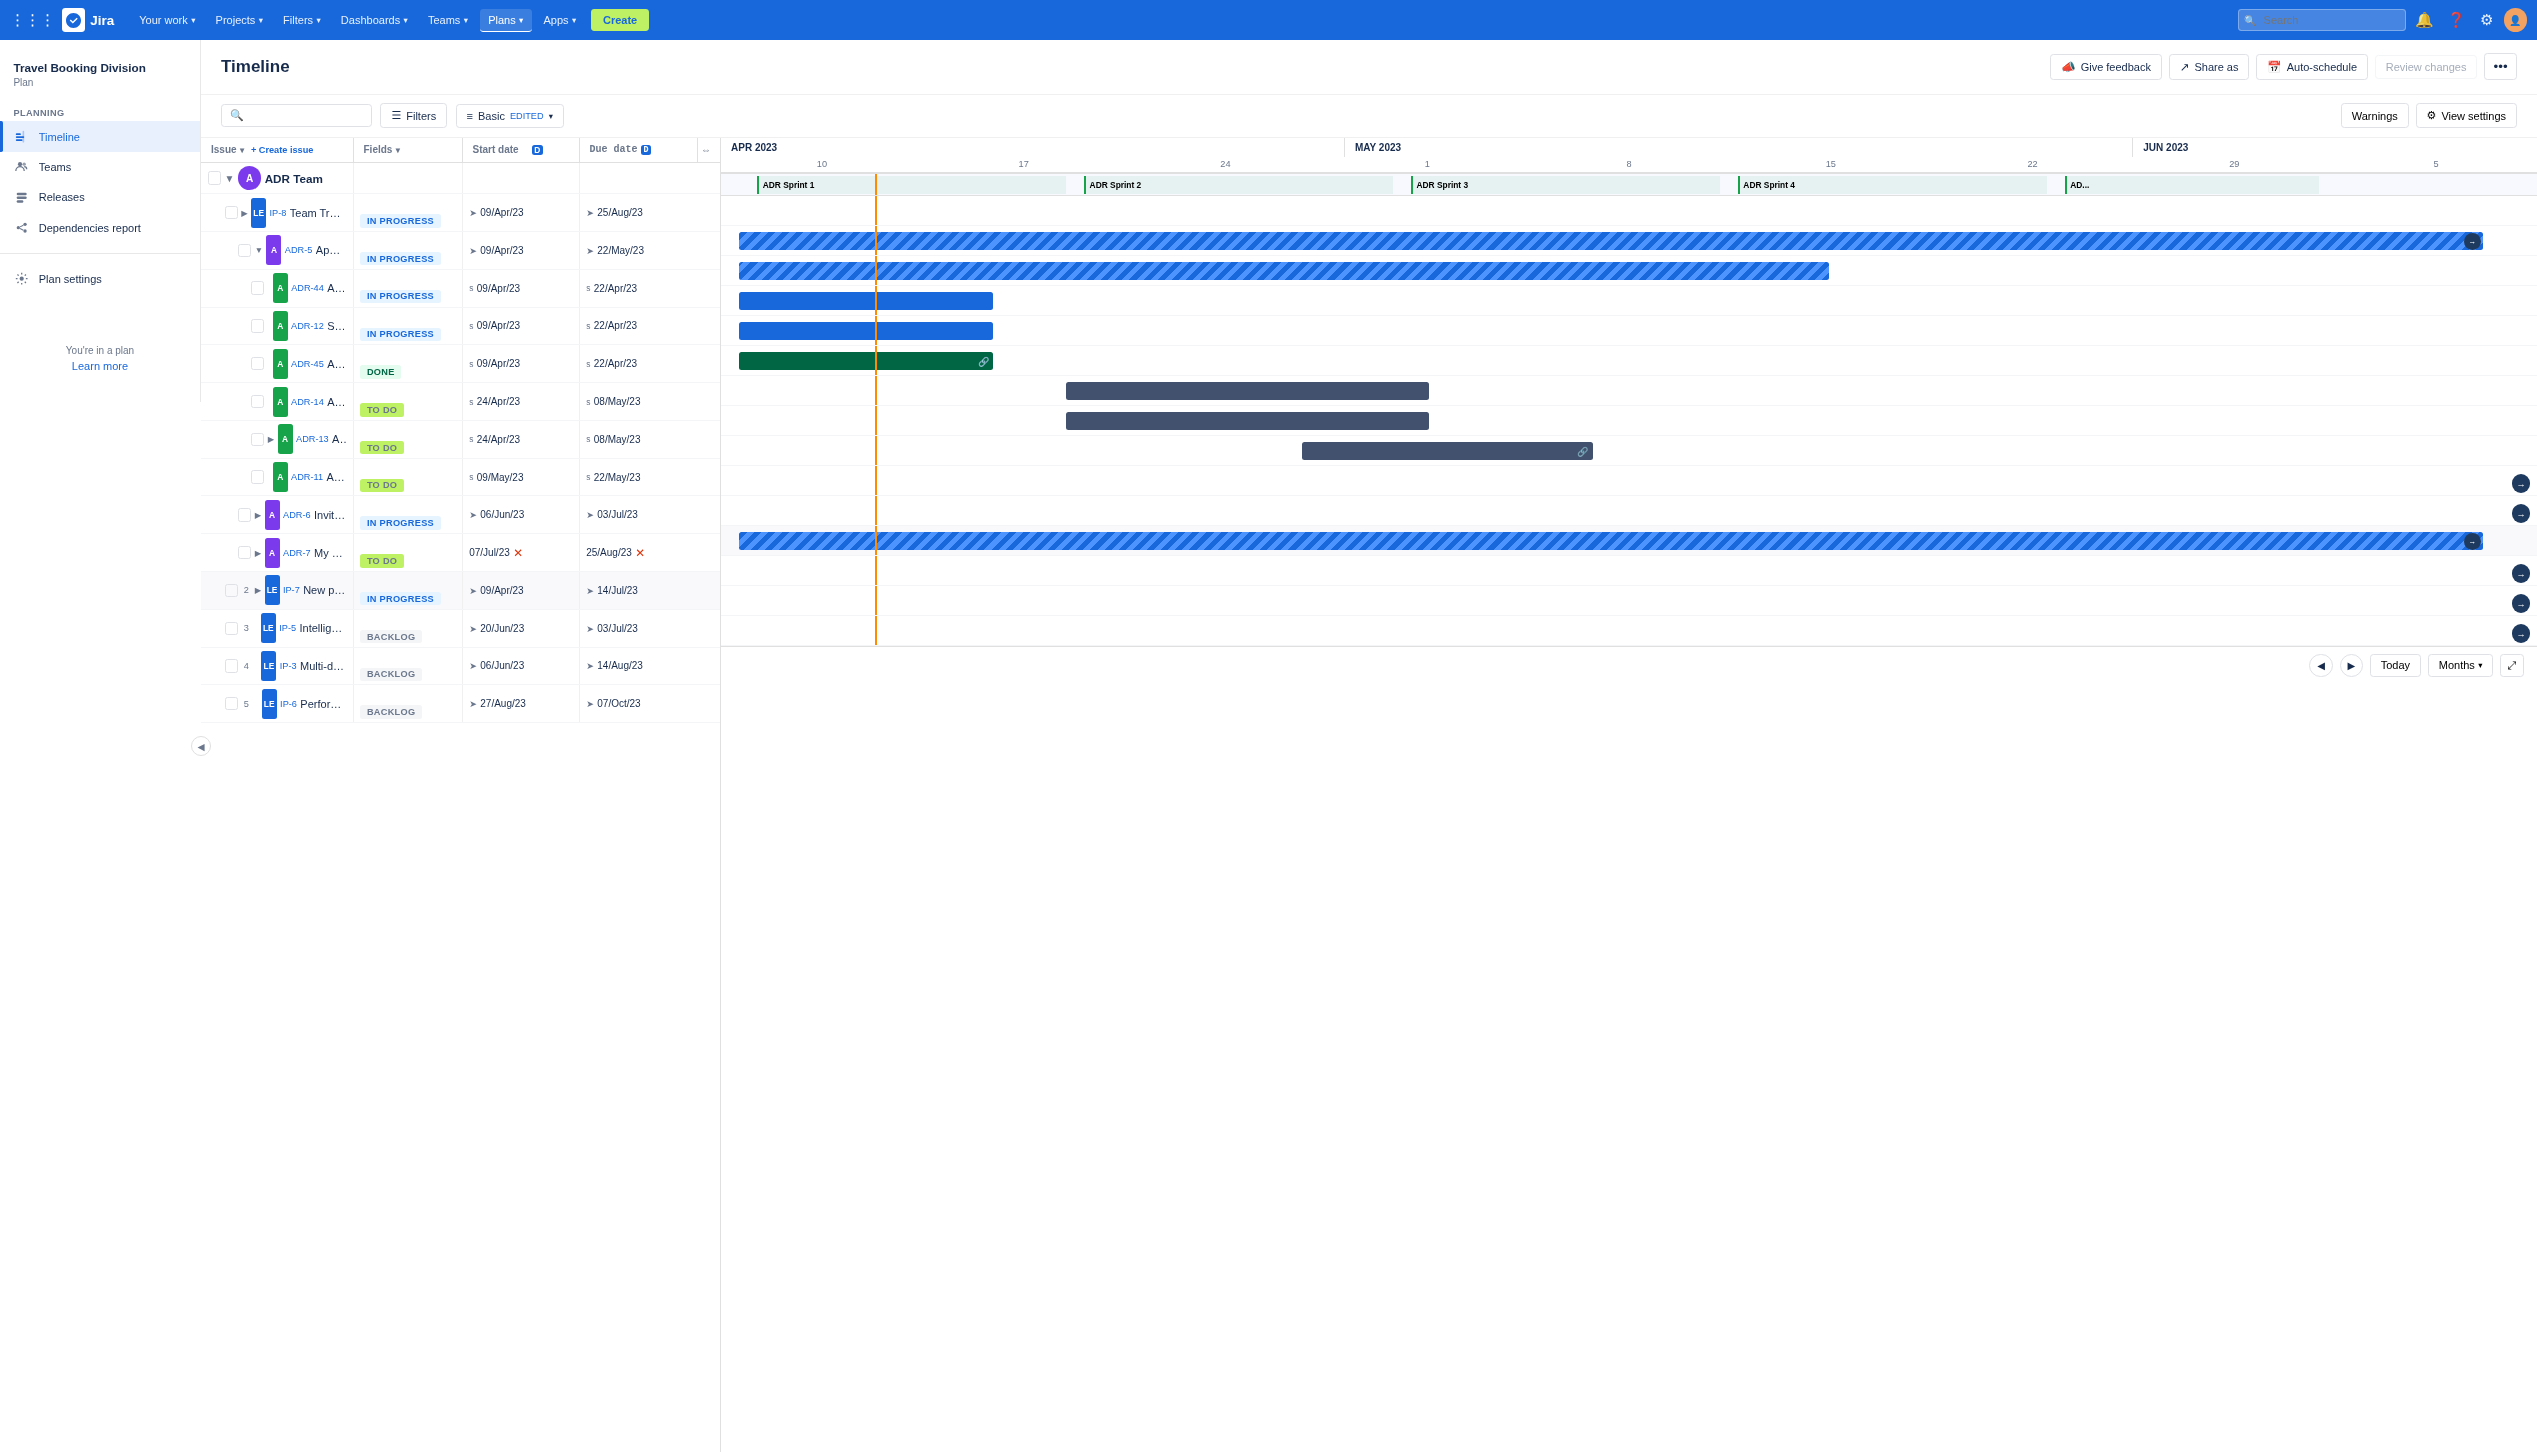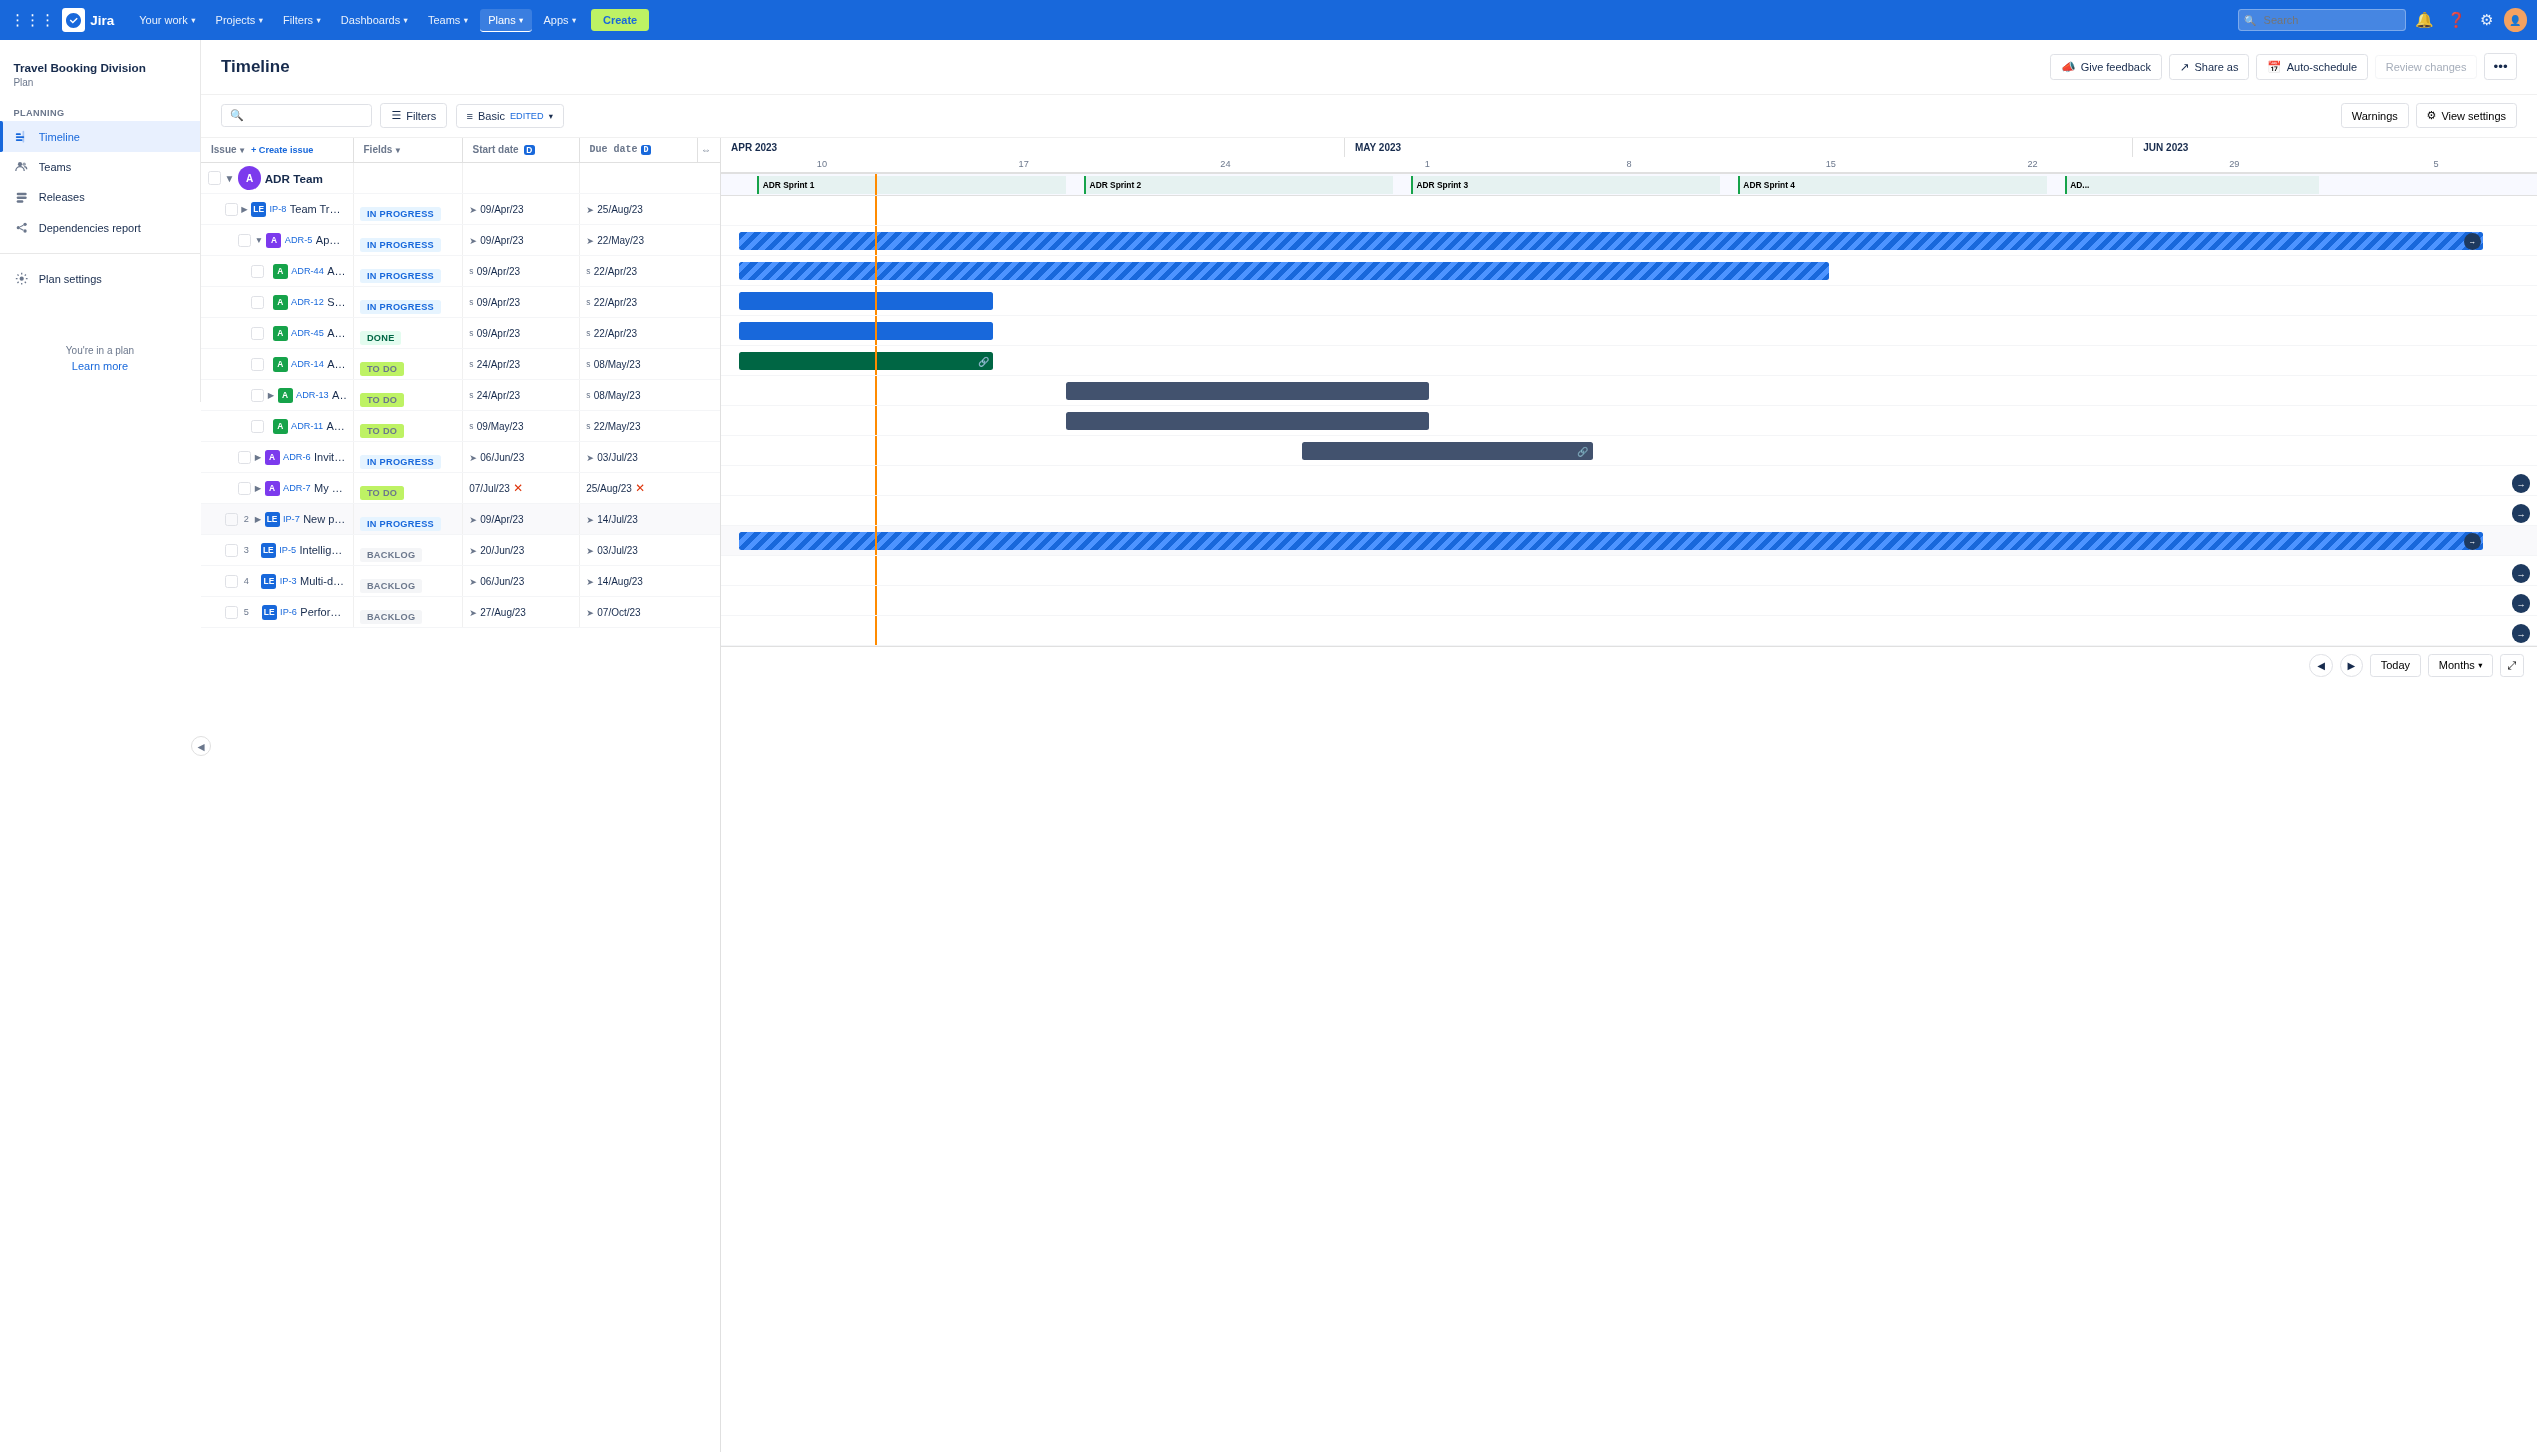--- a/index.html
+++ b/index.html
@@ -189,21 +189,21 @@
     .view-settings-btn {
       display: flex; align-items: center; gap: 5px;
       padding: 5px 10px;
       border: 0.8px solid #dfe1e6;
       border-radius: 3.4px;
       background: #fff;
       font-size: 11px;
       cursor: pointer;
     }
     .checkbox { width: 13.4px; height: 13.4px; border: 0.8px solid #dfe1e6; border-radius: 2.5px; flex-shrink: 0; cursor: pointer; }
-    .issue-icon { width: 15px; height: 15px; border-radius: 2.5px; display: flex; align-items: center; justify-content: center; font-size: 8.4px; font-weight: 700; flex-shrink: 0; }
+    .issue-icon { width: 15px; height: 30px; border-radius: 2.5px; display: flex; align-items: center; justify-content: center; font-size: 8.4px; font-weight: 700; flex-shrink: 0; }
     .issue-icon.green { background: #16a34a; color: #fff; }
     .issue-icon.blue { background: #1868db; color: #fff; }
     .issue-icon.violet { background: #7c3aed; color: #fff; }
     .issue-link { color: #1868db; font-size: 9.2px; font-weight: 500; white-space: nowrap; }
     .issue-title { color: #172b4d; font-size: 11px; overflow: hidden; text-overflow: ellipsis; white-space: nowrap; max-width: 168px; }
 
     .status-badge {
       display: inline-block;
       padding: 1.7px 6.7px;
       border-radius: 2.5px;
@@ -499,21 +499,21 @@
             </span>
             <span style="color:#1868db;font-size:9.2px;cursor:pointer;margin-left:6.7px;">+ Create issue</span>
           </div>
           <div class="lh-status">
             <span style="display:flex;align-items:center;gap:3.4px;cursor:pointer;">
               <span>Fields</span>
               <span style="font-size:8.4px;">▾</span>
             </span>
           </div>
           <div class="lh-start">
-            <span style="display:flex;align-items:center;gap:5px;">
+            <span style="display:flex;align-items:center;gap:13px;">
               <span>Start date</span>
               <span style="font-size:8.4px;background:#1868db;color:#fff;border-radius:2.5px;padding:0 2.5px;">D</span>
             </span>
           </div>
           <div class="lh-due">
             <span style="display:flex;align-items:center;gap:3.4px;">
               <span>Due date</span>
               <span style="font-size:8.4px;background:#1868db;color:#fff;border-radius:2.5px;padding:0 2.5px;">D</span>
             </span>
           </div>

